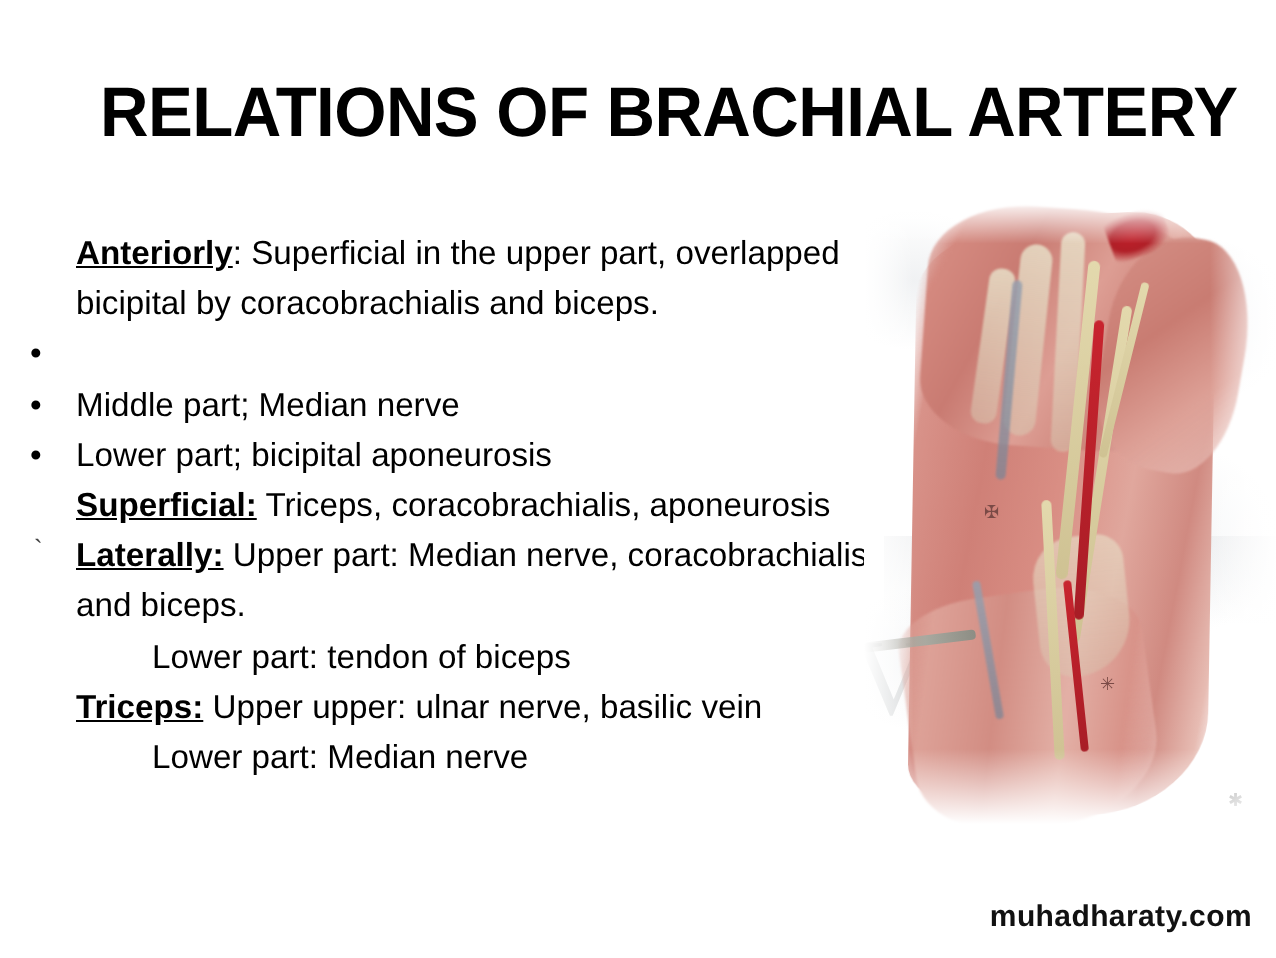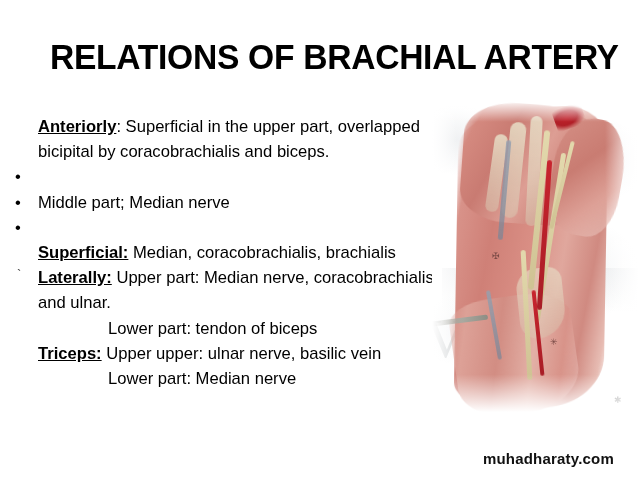--- a/index.html
+++ b/index.html
@@ -51,21 +51,21 @@
     line-height: 25.2px;
   }
 
   .line {
     position: relative;
     min-height: 25.2px;
     white-space: nowrap;
   }
 
   .txt-indent-1 { padding-left: 38px; }   
-  .txt-indent-2 { padding-left: 108px; }  
+  .txt-indent-2 { padding-left: 76px; }  
 
   .bullet {
     position: absolute;
     left: 15px;
     top: 0;
     font-size: 16.6px;
     line-height: 25.2px;
     color: #000000;
   }
 
@@ -286,21 +286,21 @@
     inset: 0;
     pointer-events: none;
     background:
       linear-gradient(90deg, rgba(255,255,255,1) 0%, rgba(255,255,255,0) 12%, rgba(255,255,255,0) 84%, rgba(255,255,255,0.96) 100%),
       linear-gradient(180deg, rgba(255,255,255,1) 0%, rgba(255,255,255,0) 7%, rgba(255,255,255,0) 88%, rgba(255,255,255,1) 100%);
   }
 
   
   #footer {
     position: absolute;
-    right: 24px;
+    right: 12px;
     bottom: 12px;
     font-size: 15px;
     font-weight: bold;
     color: #111111;
     letter-spacing: 0.2px;
   }
 </style>
 </head>
 <body>
 
@@ -320,33 +320,33 @@
 
     <div class="line txt-indent-1">
       <span class="bullet">•</span>
     </div>
 
     <div class="line txt-indent-1">
       <span class="bullet">•</span><span>Middle part; Median nerve</span>
     </div>
 
     <div class="line txt-indent-1">
-      <span class="bullet">•</span>
-    </div>
-
-    <div class="line txt-indent-1">
-      <span class="hd">Superficial:</span><span> </span><span>Median, coracobrachialis, brachialis</span>
+      <span class="bullet">•</span><span>Lower part; bicipital aponeurosis</span>
+    </div>
+
+    <div class="line txt-indent-1">
+      <span class="hd">Superficial:</span><span> </span><span>Triceps, coracobrachialis, aponeurosis</span>
     </div>
 
     <div class="line txt-indent-1">
       <span class="tick">`</span><span class="hd">Laterally:</span><span> </span><span>Upper part: Median nerve, coracobrachialis</span>
     </div>
 
     <div class="line txt-indent-1">
-      <span>and ulnar.</span>
+      <span>and biceps.</span>
     </div>
 
     <div class="line txt-indent-2">
       <span>Lower part: tendon of biceps</span>
     </div>
 
     <div class="line txt-indent-1">
       <span class="hd">Triceps:</span><span> </span><span>Upper upper: ulnar nerve, basilic vein</span>
     </div>
 

